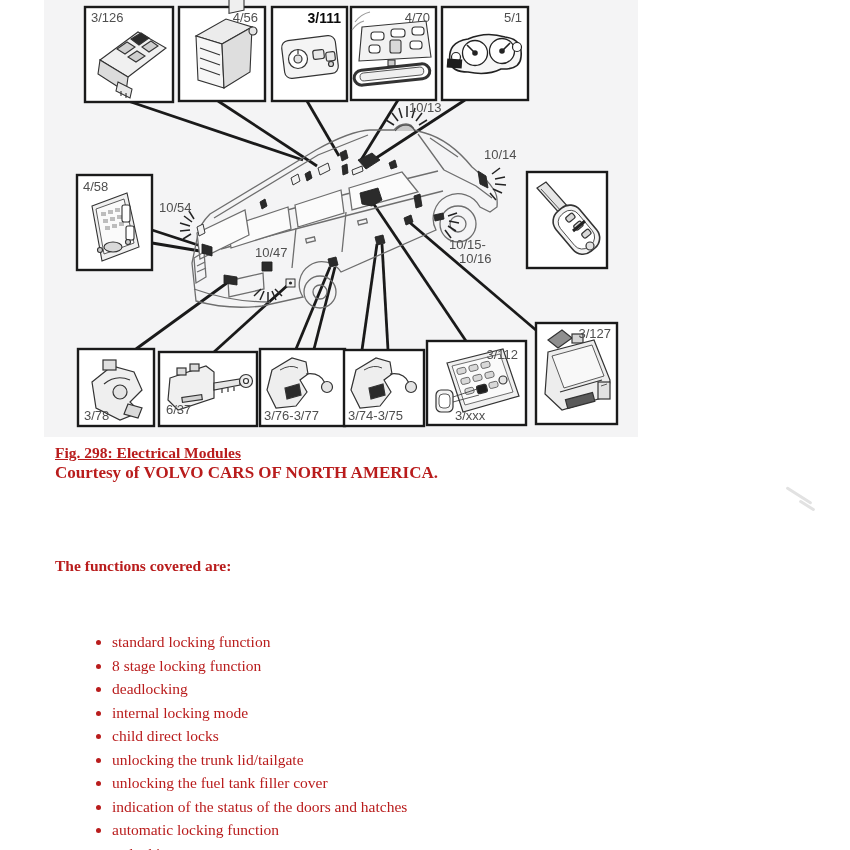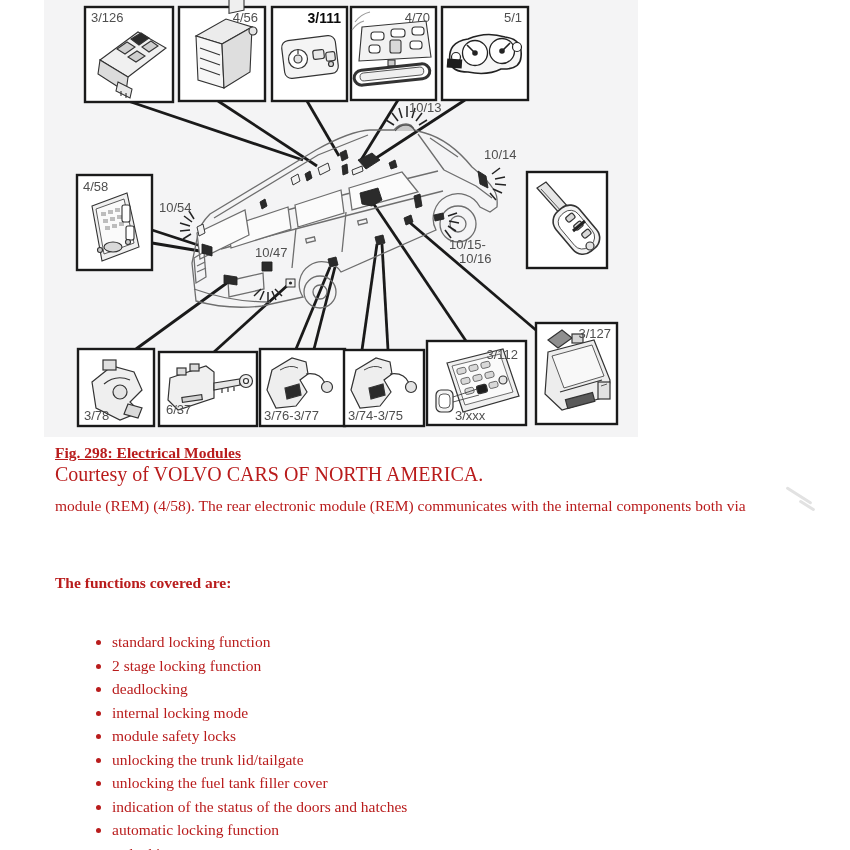--- a/index.html
+++ b/index.html
@@ -5,23 +5,23 @@
   html,body{margin:0;padding:0;background:#ffffff;}
   .page{position:relative;width:850px;height:850px;background:#ffffff;overflow:hidden;
         font-family:"Liberation Serif",serif;color:#b91c1c;padding-left:48px;}
   .figure-wrap{position:absolute;left:0;top:0;width:850px;height:440px;}
   svg text{font-family:"Liberation Sans",sans-serif;}
   .boxlab{font-size:13px;fill:#4f4f4f;}
   .boxlab-bold{font-size:14px;fill:#0a0a0a;font-weight:bold;}
   .carlab{font-size:13px;fill:#4f4f4f;}
   .caption{position:absolute;left:55px;top:444px;width:740px;}
   .fig-title{font-weight:bold;font-size:15.5px;text-decoration:underline;}
-  .fig-courtesy{font-weight:normal;font-size:20px;margin-top:1px;}
+  .fig-courtesy{font-weight:bold;font-size:17px;margin-top:1px;}
   .para{position:absolute;left:55px;top:495px;width:745px;font-size:15.5px;line-height:22px;}
-  .func-head{position:absolute;left:55px;top:574px;font-size:15.5px;font-weight:bold;}
+  .func-head{position:absolute;left:55px;top:557px;font-size:15.5px;font-weight:bold;}
   ul.funcs{position:absolute;left:56px;top:618px;margin:16px;padding:0 0 0 40px;
            font-size:15.5px;list-style:disc;}
   ul.funcs li{margin:0 0 7.5px 0;line-height:16px;}
   .watermark{position:absolute;left:780px;top:488px;width:42px;height:26px;pointer-events:none;}
   .watermark span{position:absolute;display:block;background:#e2e2e2;height:3px;border-radius:2px;}
   .wm1{width:30px;left:4px;top:6px;transform:rotate(32deg);}
   .wm2{width:18px;left:18px;top:16px;transform:rotate(32deg);}
 </style>
 </head>
 <body>
@@ -347,31 +347,30 @@
     </g>
   </svg>
   </div>
 
   <div class="caption">
     <div class="fig-title">Fig. 298: Electrical Modules</div>
     <div class="fig-courtesy">Courtesy of VOLVO CARS OF NORTH AMERICA.</div>
   </div>
 
   <div class="para">
-    <div>module (REM) (4/58). The rear electronic module (REM) communicates with the internal components both via</div>
   </div>
 
   <div class="func-head">The functions covered are:</div>
 
   <ul class="funcs">
     <li>standard locking function</li>
-    <li>2 stage locking function</li>
+    <li>8 stage locking function</li>
     <li>deadlocking</li>
     <li>internal locking mode</li>
-    <li>module safety locks</li>
+    <li>child direct locks</li>
     <li>unlocking the trunk lid/tailgate</li>
     <li>unlocking the fuel tank filler cover</li>
     <li>indication of the status of the doors and hatches</li>
     <li>automatic locking function</li>
     <li>re-locking.</li>
   </ul>
 
   <div class="watermark">
       <span class="wm1"></span>
       <span class="wm2"></span>

